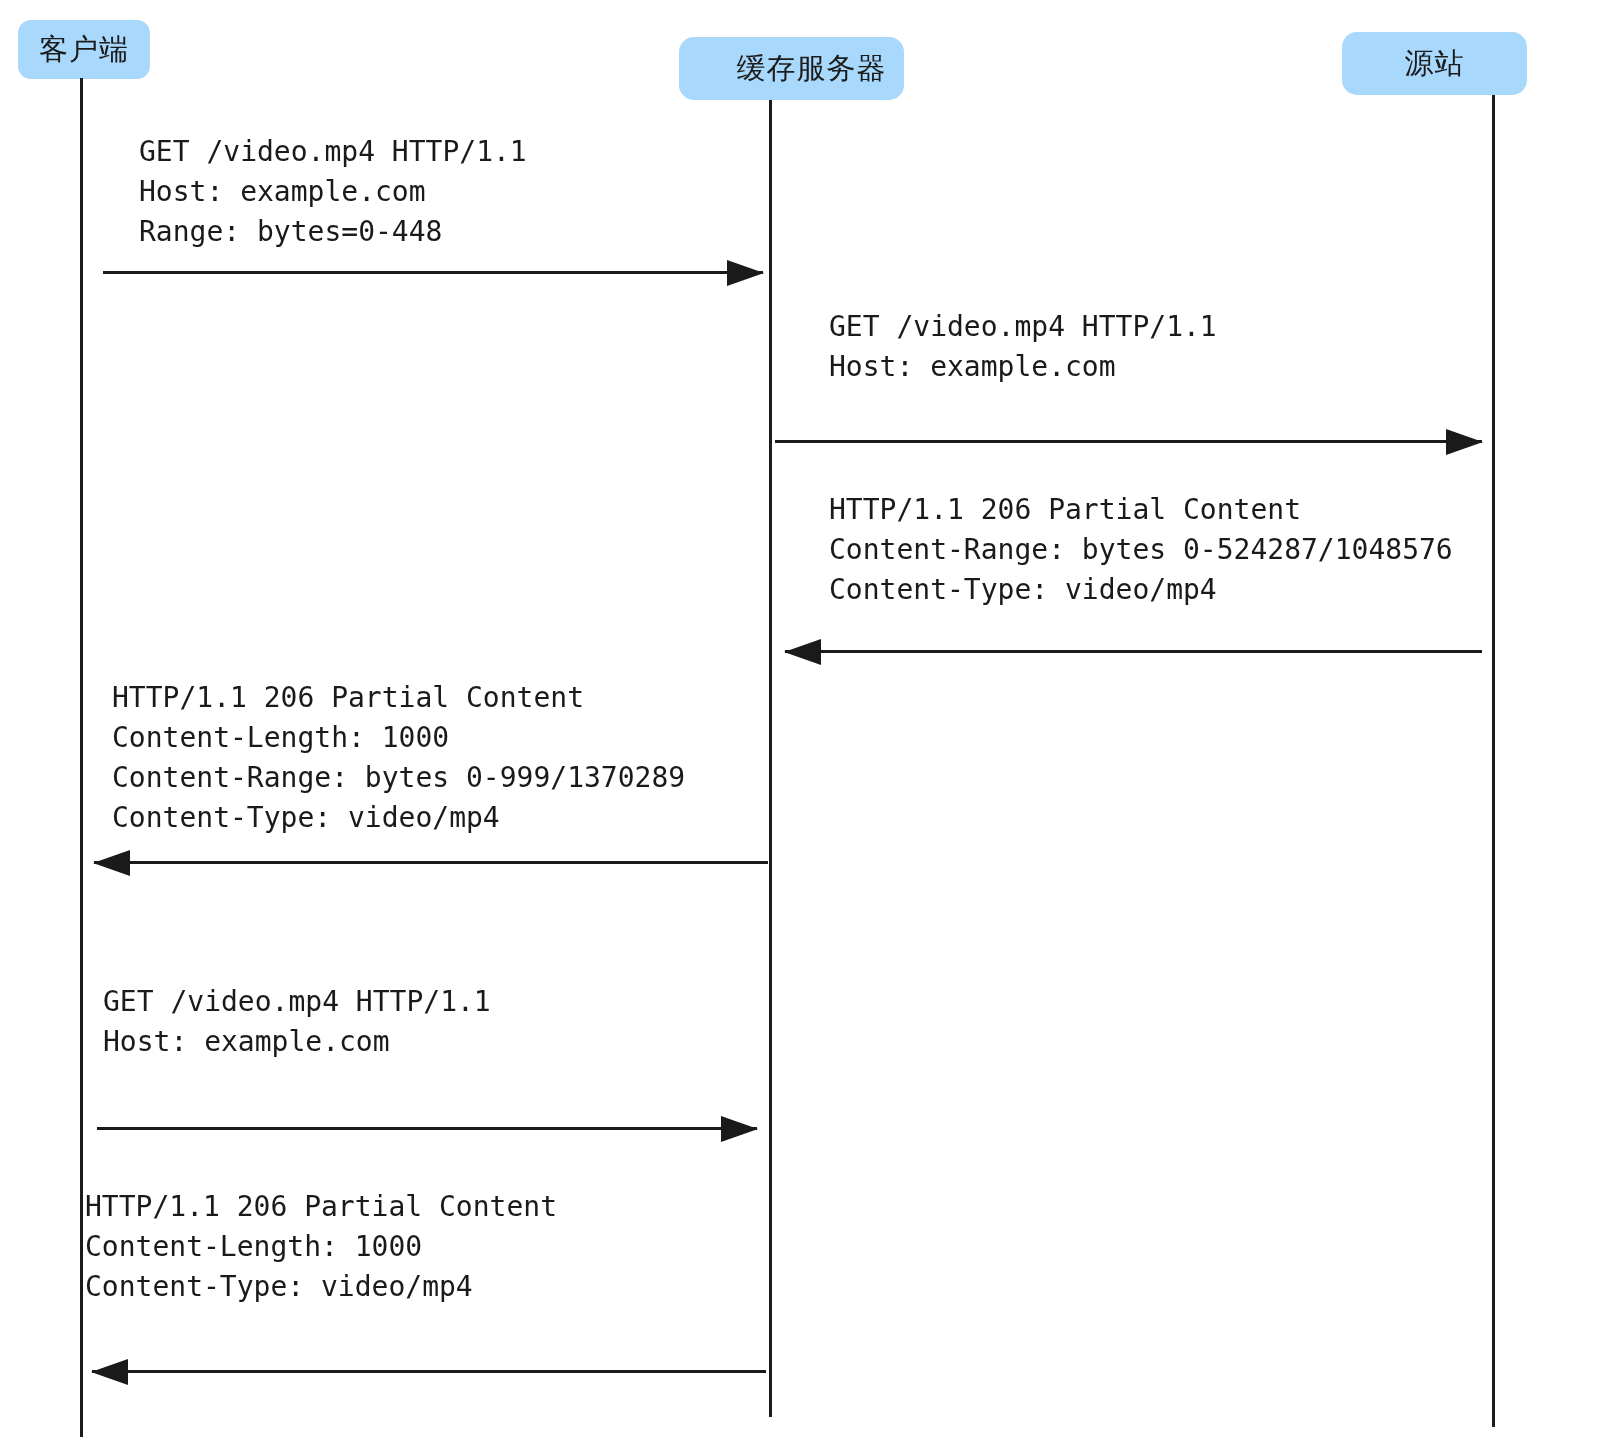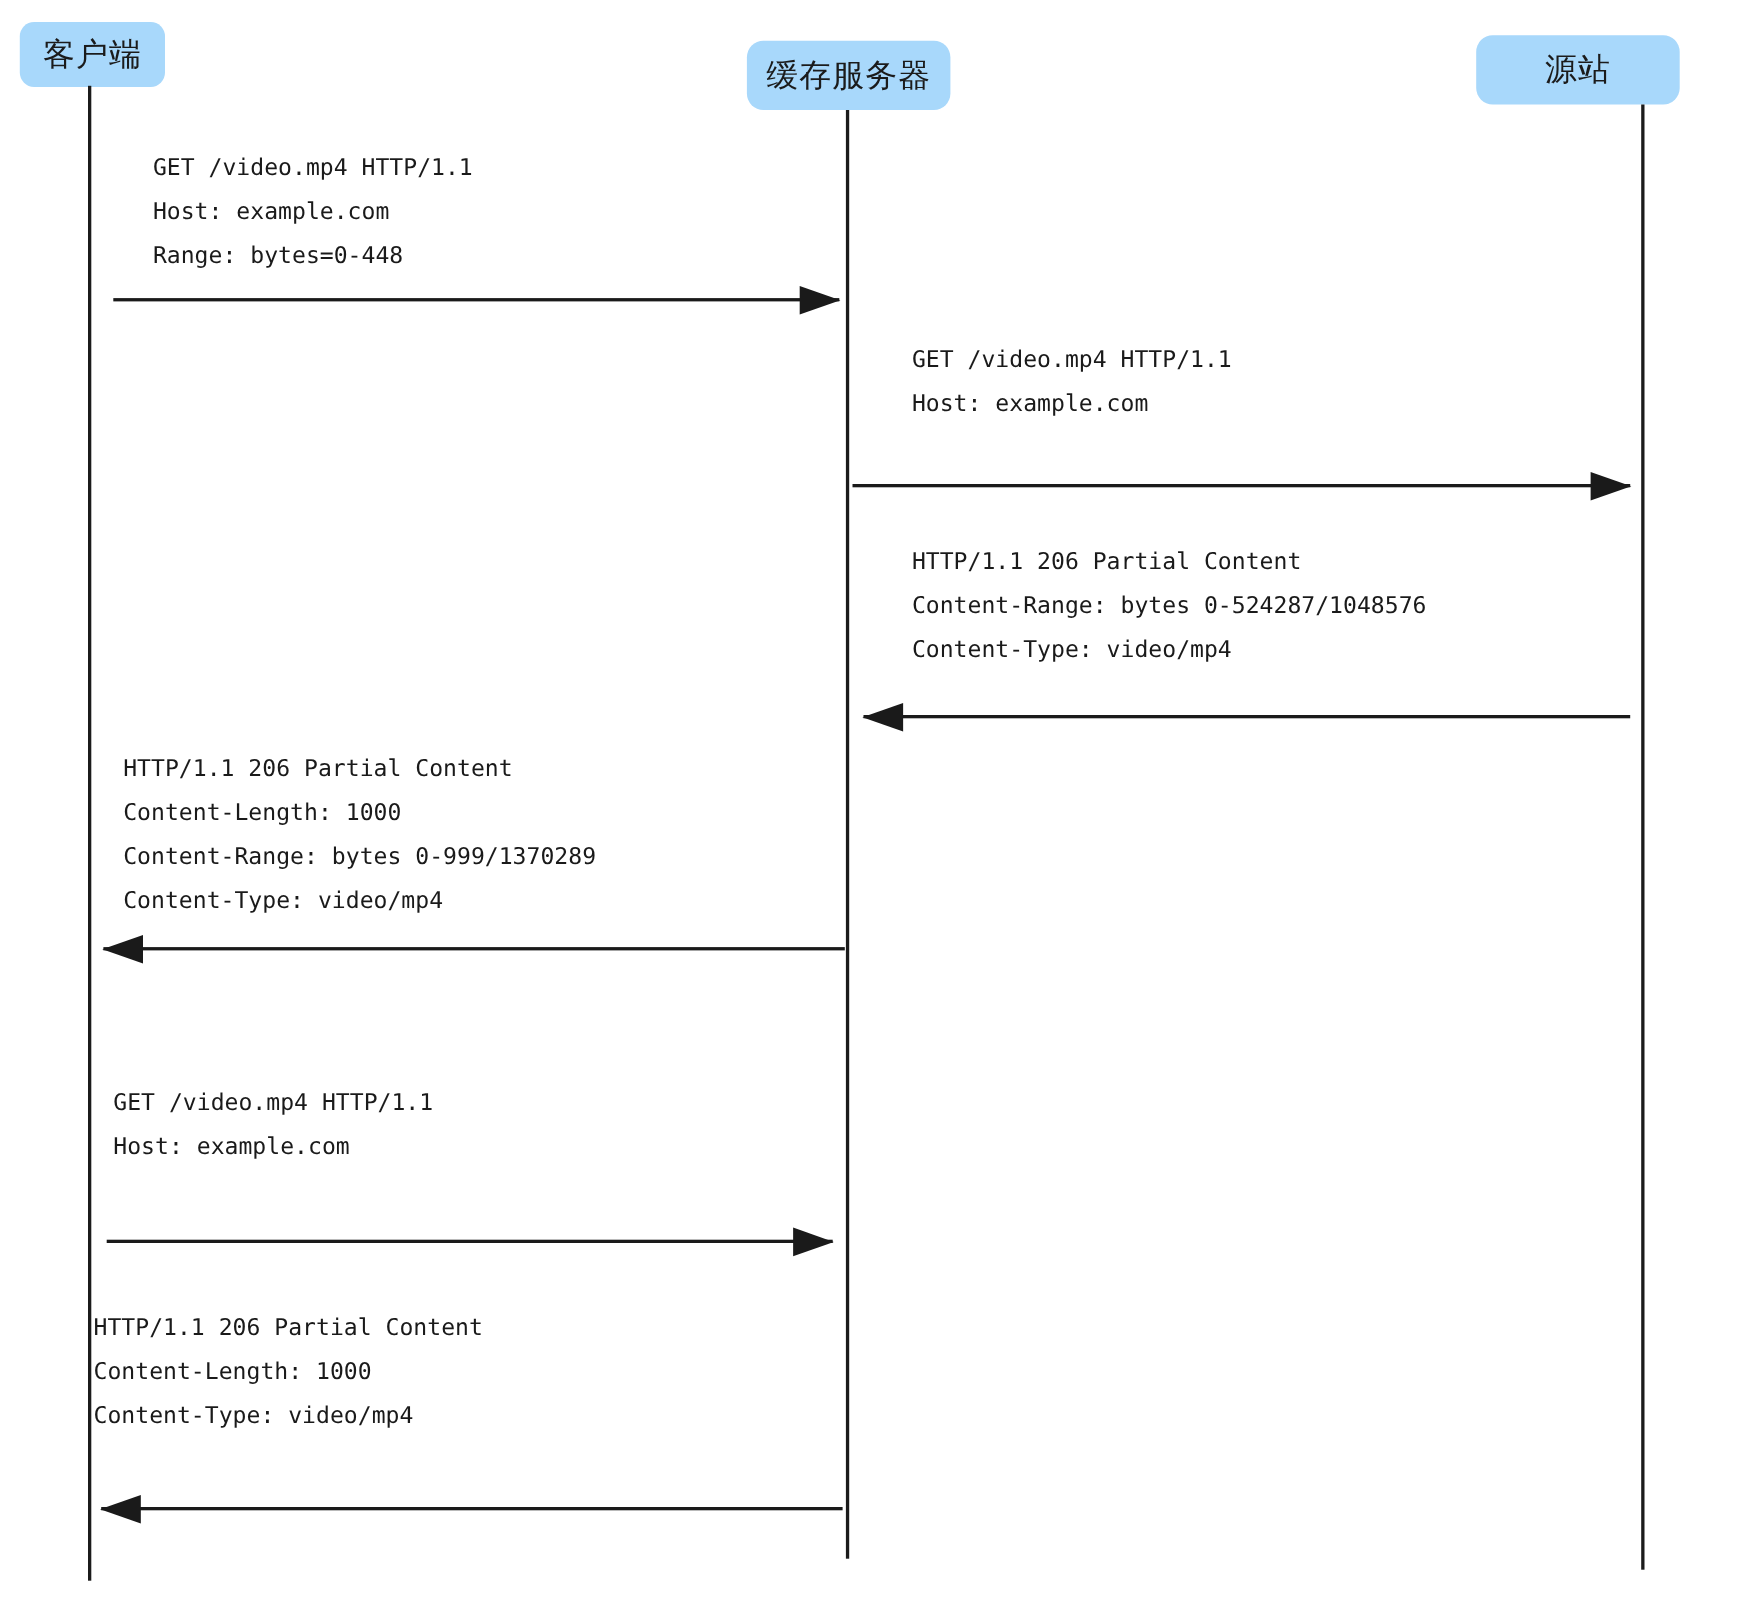--- a/index.html
+++ b/index.html
@@ -20,35 +20,35 @@
     border-radius: 15px;
     display: flex;
     align-items: center;
     justify-content: center;
     font-family: "Liberation Sans", "DejaVu Sans", sans-serif;
     font-size: 29px;
     color: #1b1b1b;
     letter-spacing: 1px;
   }
   .p-client { left: 18px;   top: 20px; width: 132px; height: 59px; border-radius: 13px; text-align: right; }
-  .p-cache  { left: 679px;  top: 37px; width: 185px; height: 63px; }
+  .p-cache  { left: 679px;  top: 37px; width: 185px; height: 63px; padding-left: 40px; }
   .p-origin { left: 1342px; top: 32px; width: 185px; height: 63px; }
 
   
   .lifeline {
     position: absolute;
     width: 3px;
     background: #1b1b1b;
   }
   .l-client { left: 80px;   top: 78px;  height: 1359px; }
   .l-cache  { left: 769px;  top: 100px; height: 1317px; }
   .l-origin { left: 1492px; top: 95px;  height: 1332px; }
 
   
-  .msg { position: absolute; font-size: 21px; }
+  .msg { position: absolute; font-size: 28px; }
   .msg .line { height: 40px; line-height: 40px; white-space: pre; }
   .t1 { left: 139px; top: 132px; }
   .t2 { left: 829px; top: 307px; }
   .t3 { left: 829px; top: 490px; }
   .t4 { left: 112px; top: 678px; }
   .t5 { left: 103px; top: 982px; }
   .t6 { left: 85px;  top: 1187px; }
 
   
   .arrow {

